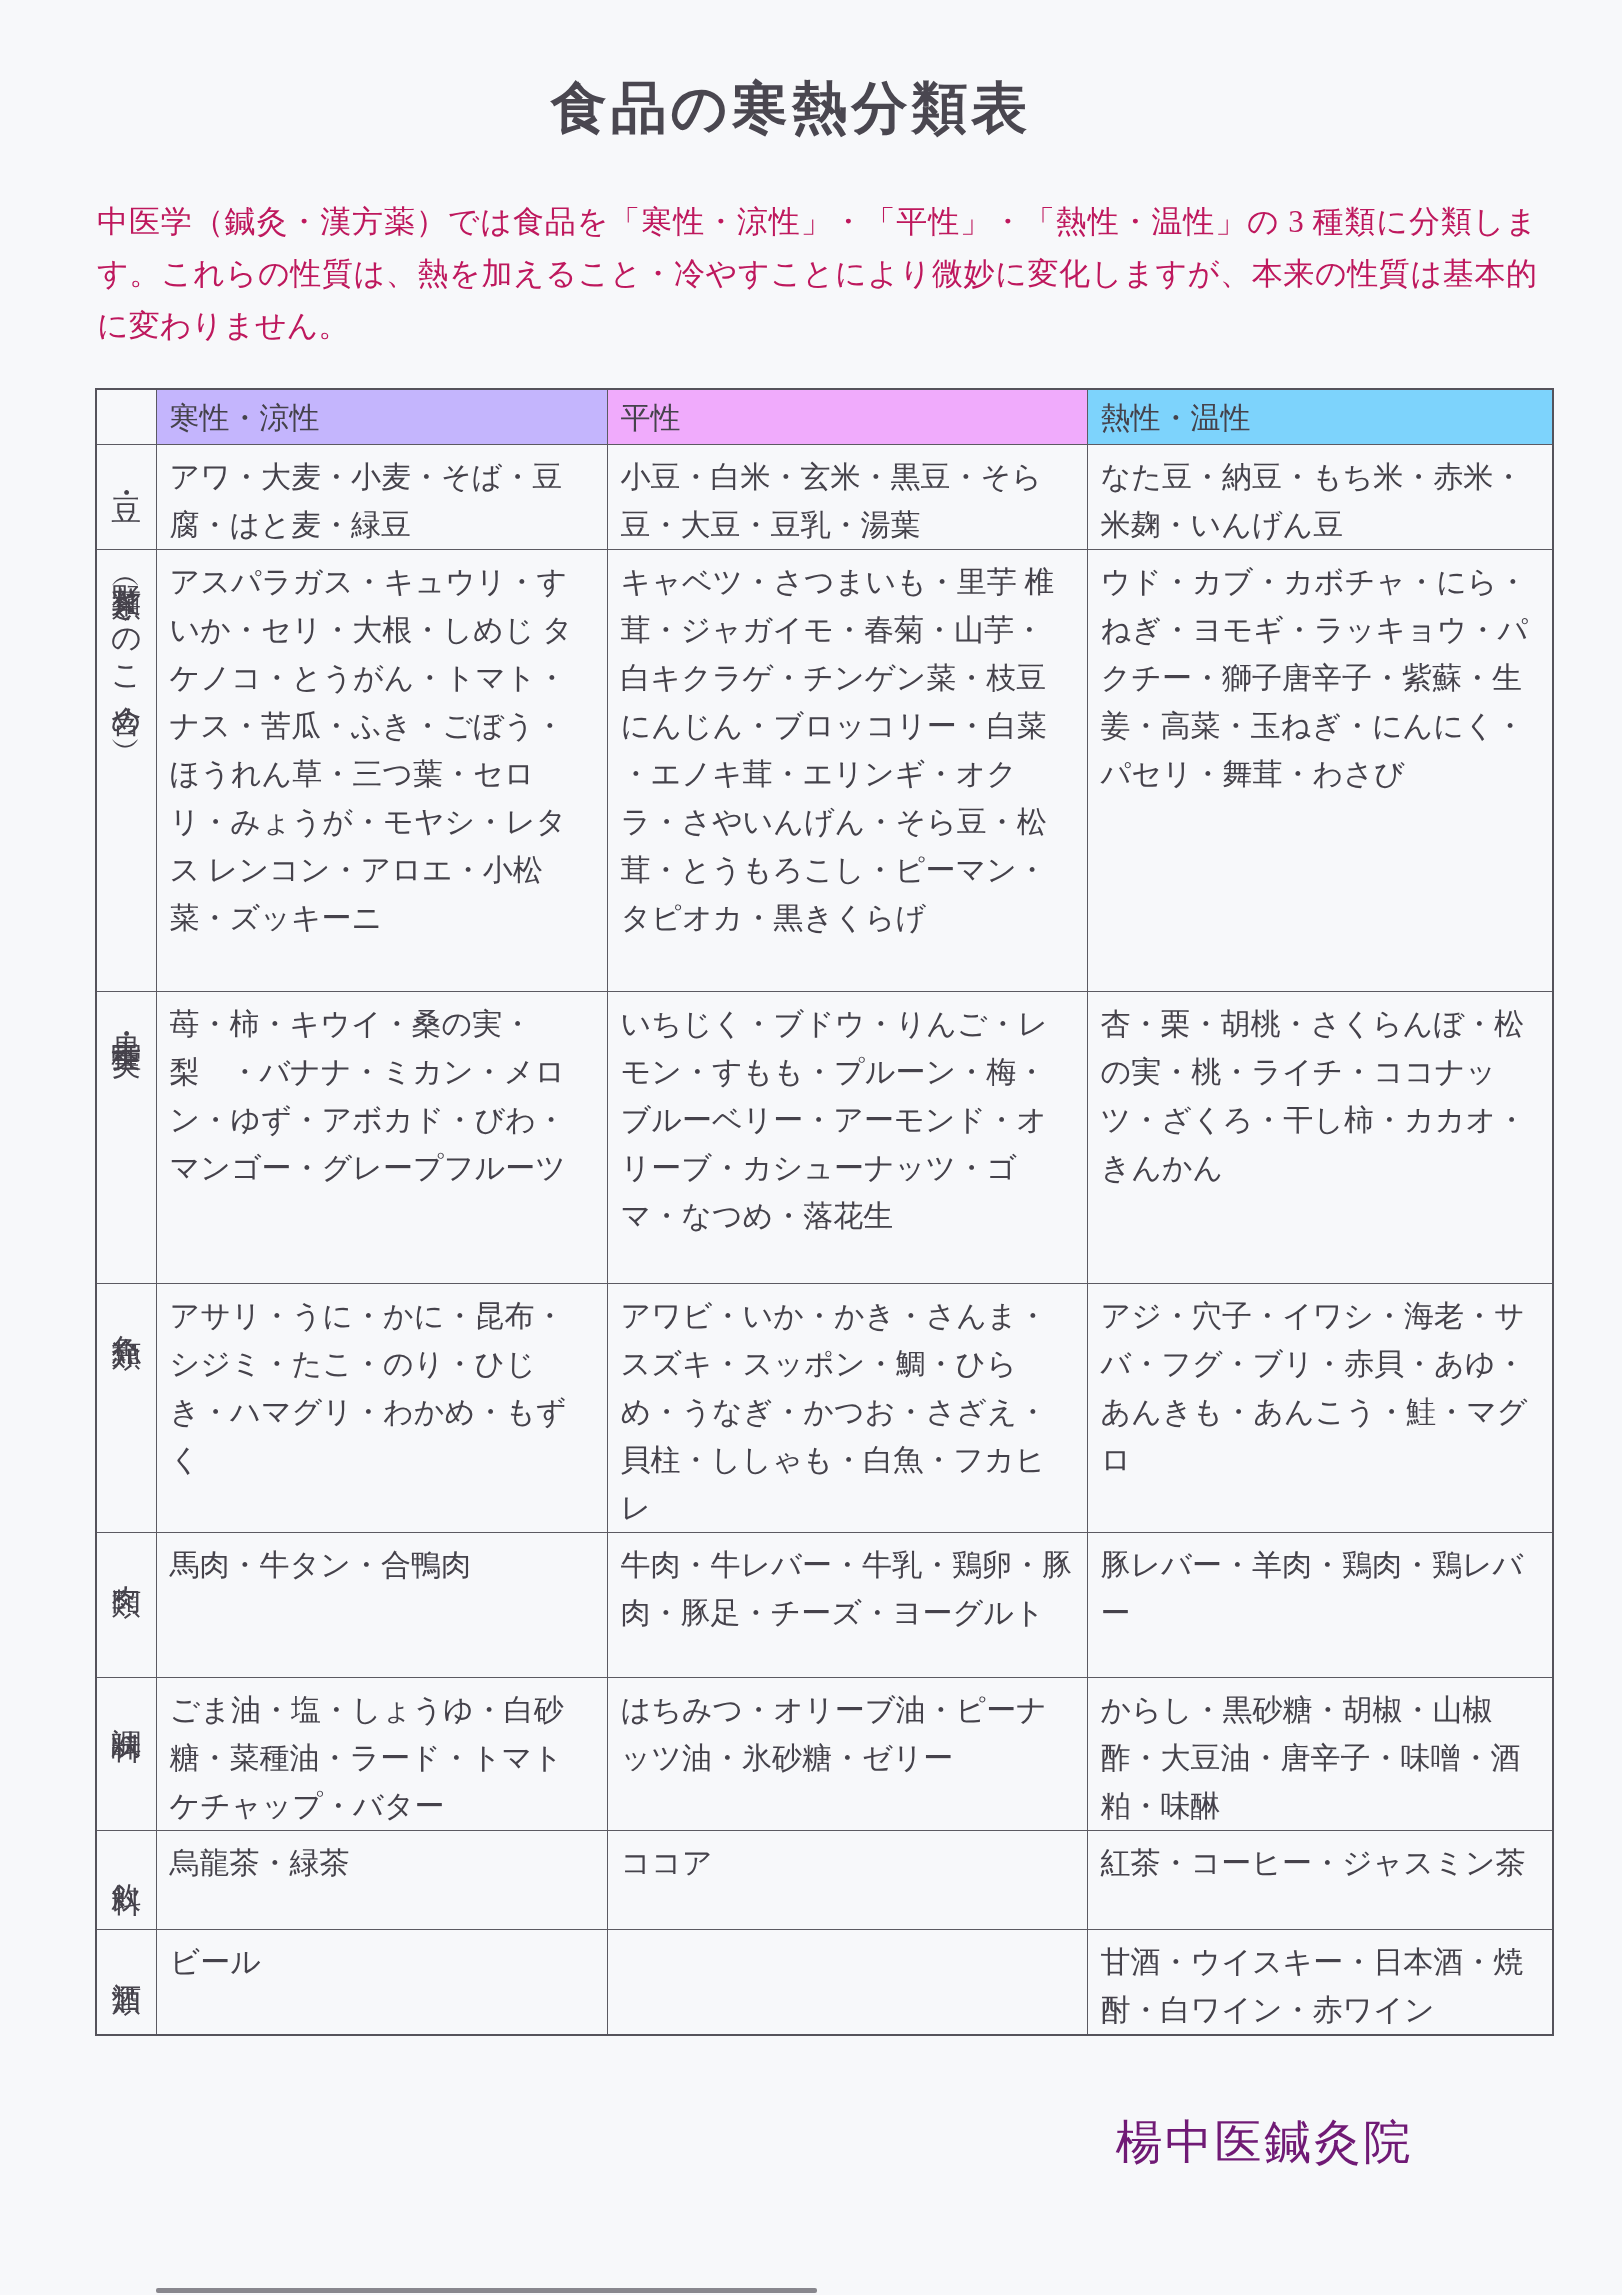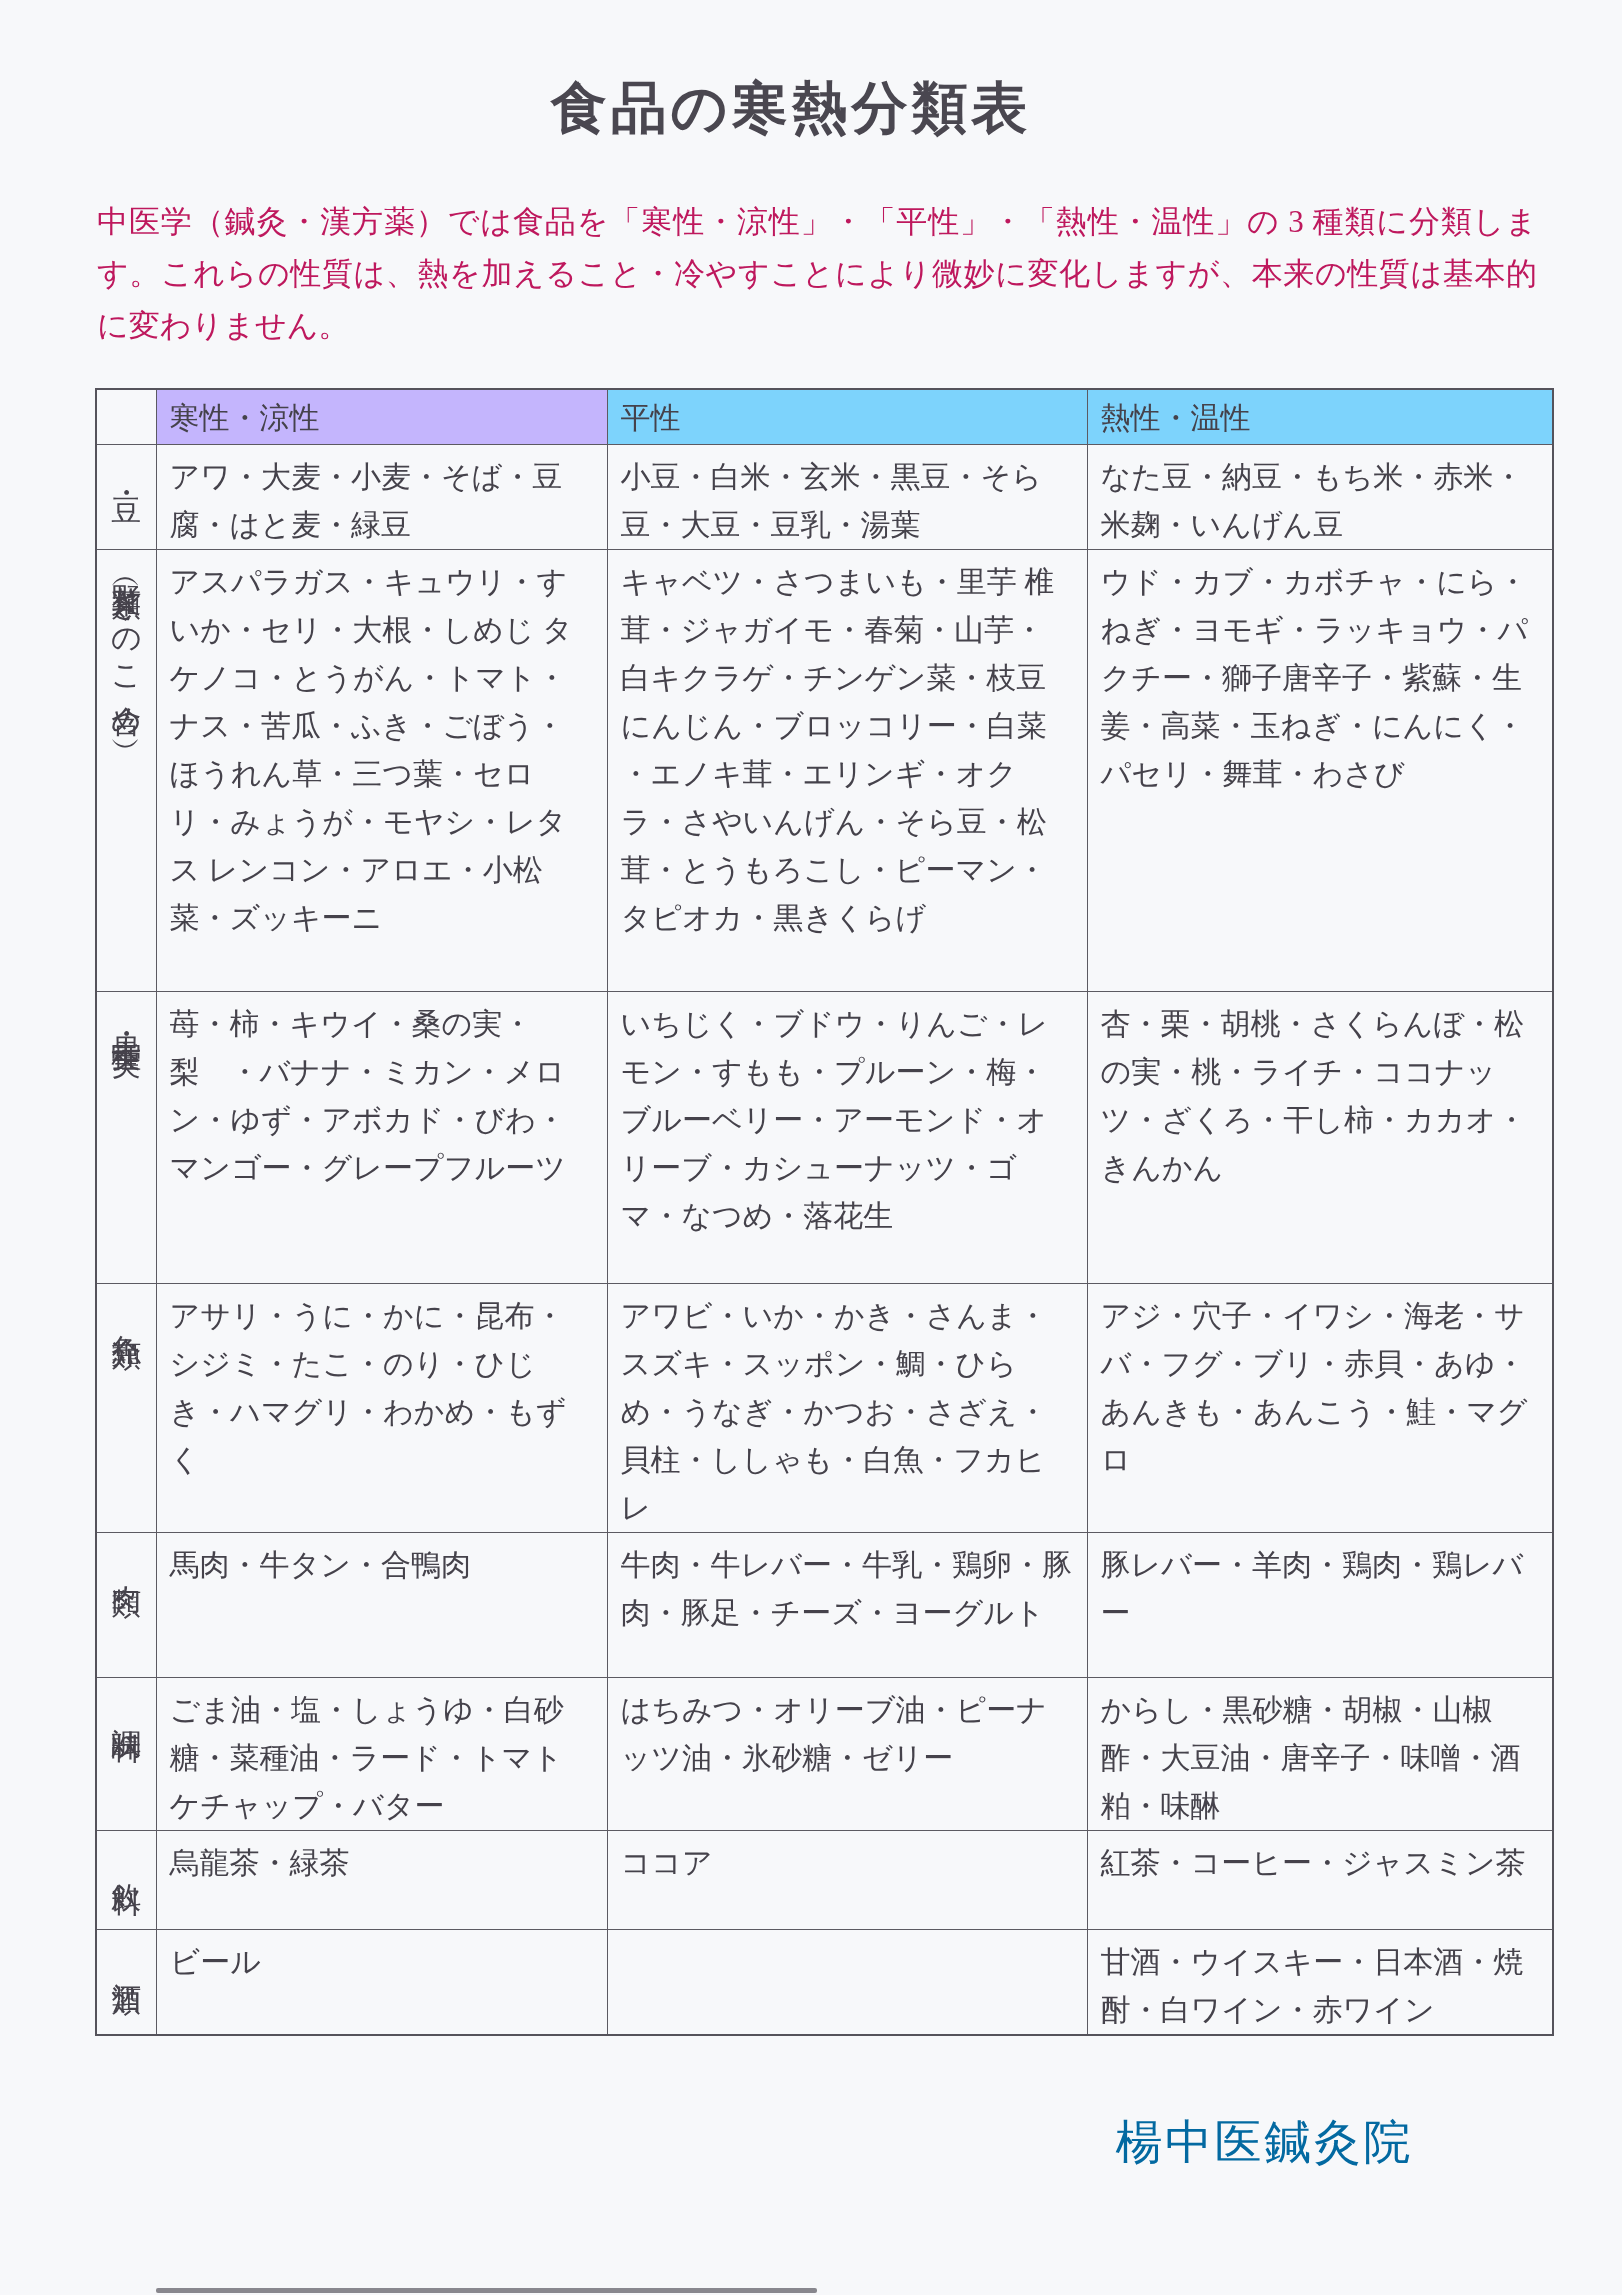--- a/index.html
+++ b/index.html
@@ -76,21 +76,21 @@
   .rh-r5{height:152px;}
   .rh-r6{height:99px;}
   .rh-r7{height:96px;}
   .footer{
     position:absolute;
     top:2111px;left:0;width:1413px;
     text-align:right;
     font-size:47px;
     font-weight:500;
     letter-spacing:2.6px;
-    color:#0369a1;
+    color:#701a75;
   }
   .scan-artifact{
     position:absolute;
     left:156px;top:2288px;
     width:661px;height:4.6px;
     background:#63626a;
     opacity:.75;
     border-radius:2px;
   }
 </style>
@@ -107,21 +107,21 @@
     <colgroup>
       <col style="width:60px">
       <col style="width:451px">
       <col style="width:480px">
       <col style="width:466px">
     </colgroup>
     <tbody>
       <tr class="rh-head">
         <td class="corner"></td>
         <td class="colhead" style="background: #c4b5fd;">寒性・涼性</td>
-        <td class="colhead" style="background: #7dd3fc;">平性</td>
+        <td class="colhead" style="background: #f0abfc;">平性</td>
         <td class="colhead" style="background: #7dd3fc;">熱性・温性</td>
       </tr>
 
       <tr class="rh-r0">
         <td class="rowlabel"><div class="vert">豆・</div></td>
         <td class="cell">アワ・大麦・小麦・そば・豆腐・はと麦・緑豆</td>
         <td class="cell">小豆・白米・玄米・黒豆・そら豆・大豆・豆乳・湯葉</td>
         <td class="cell">なた豆・納豆・もち米・赤米・米麹・いんげん豆</td>
       </tr>
 

